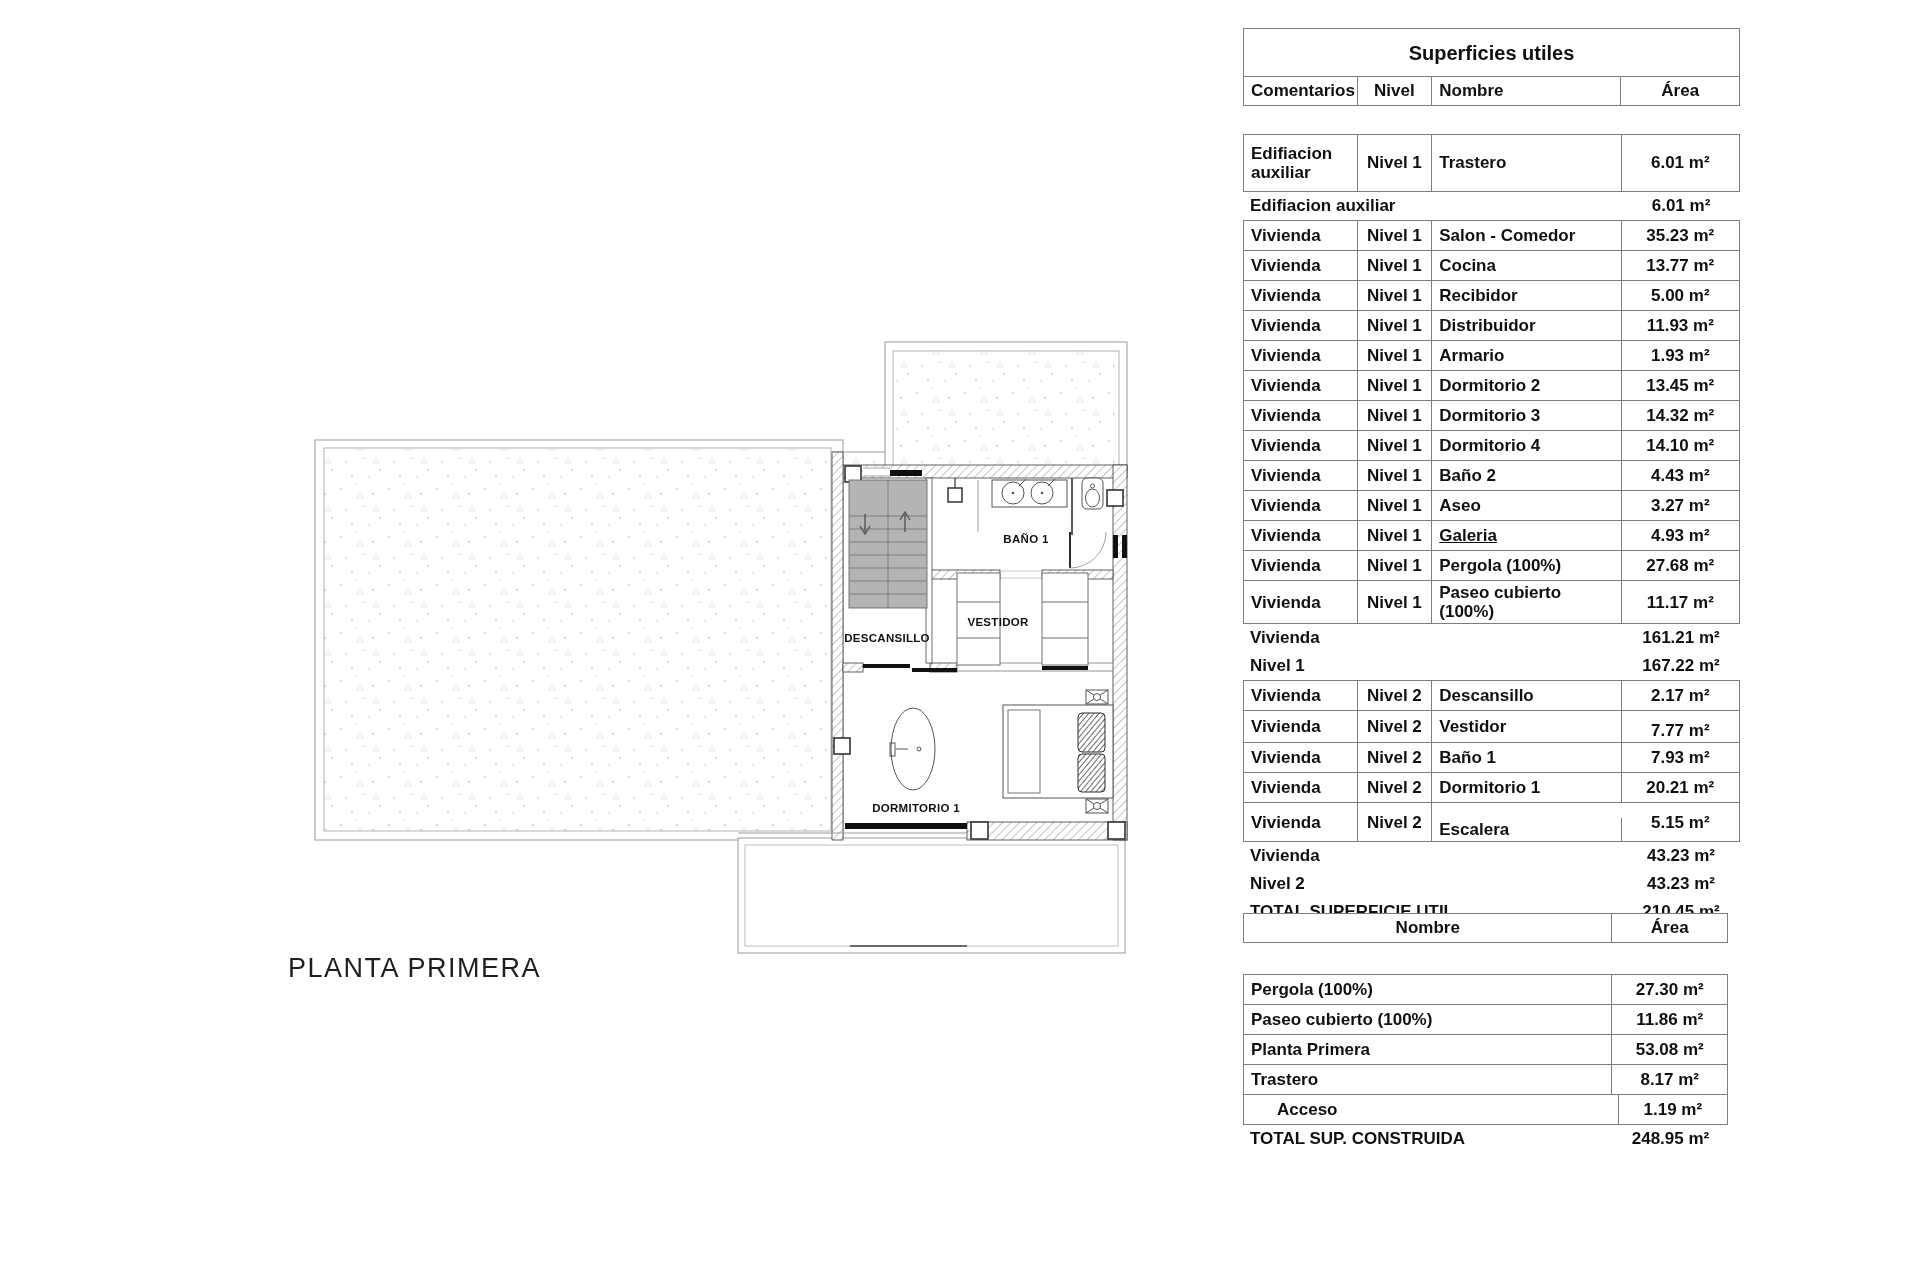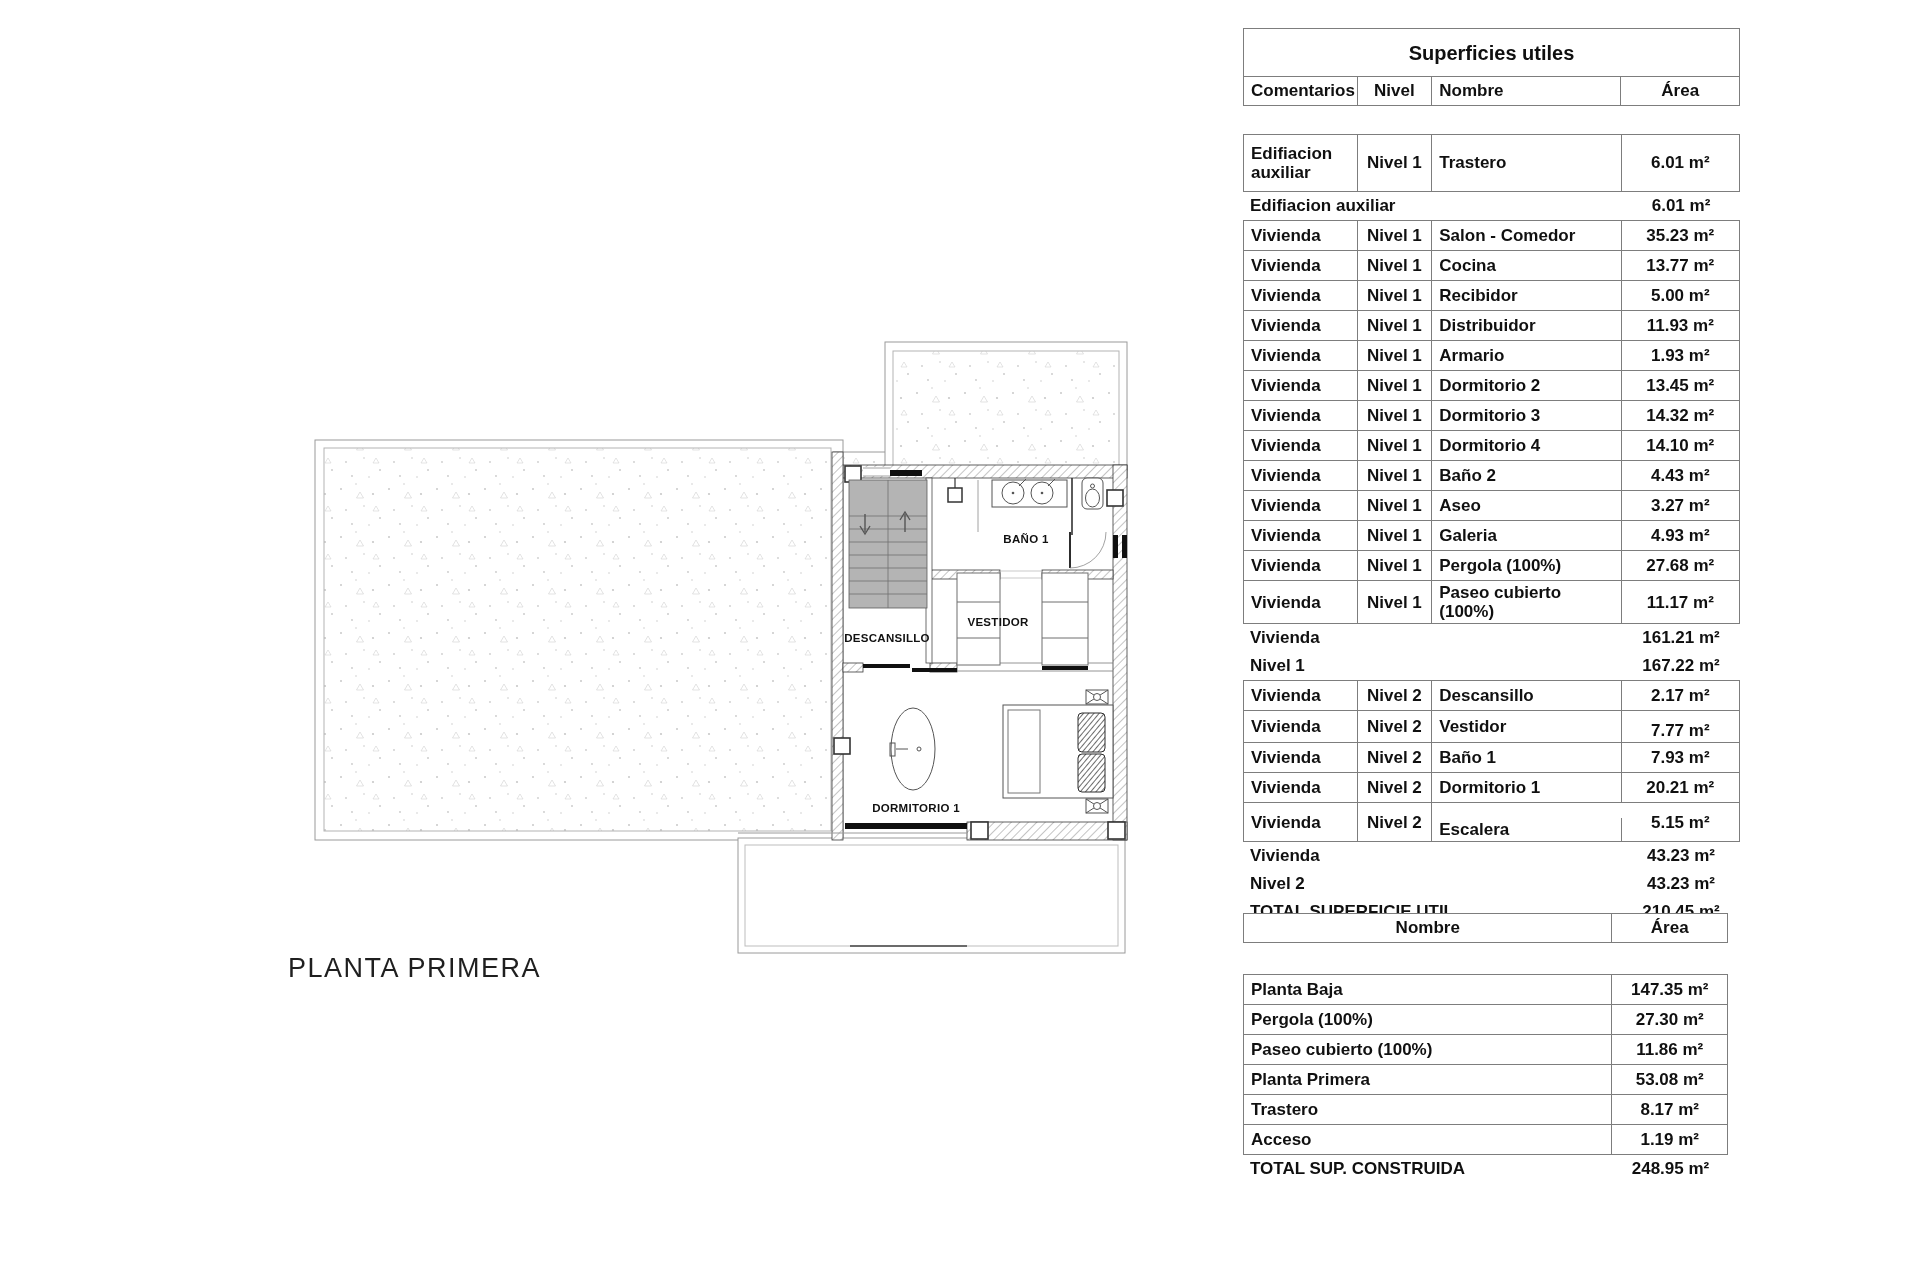--- a/index.html
+++ b/index.html
@@ -281,21 +281,21 @@
         </div>
         <div class="row">
           <div class="cell sep" style="width: 114px;">Vivienda</div>
           <div class="cell sep ctr" style="width: 75px;">Nivel 1</div>
           <div class="cell sep" style="width: 190px;">Aseo</div>
           <div class="cell ctr" style="width: 118px;">3.27 m²</div>
         </div>
         <div class="row">
           <div class="cell sep" style="width: 114px;">Vivienda</div>
           <div class="cell sep ctr" style="width: 75px;">Nivel 1</div>
-          <div class="cell sep" style="width: 190px;">Galeria</div>
+          <div class="cell sep" style="width: 190px; text-decoration: underline;">Galeria</div>
           <div class="cell ctr" style="width: 118px;">4.93 m²</div>
         </div>
         <div class="row">
           <div class="cell sep" style="width: 114px;">Vivienda</div>
           <div class="cell sep ctr" style="width: 75px;">Nivel 1</div>
           <div class="cell sep" style="width: 190px;">Pergola (100%)</div>
           <div class="cell ctr" style="width: 118px;">27.68 m²</div>
         </div>
         <div class="row">
           <div class="cell sep" style="width: 114px;">Vivienda</div>
@@ -362,41 +362,37 @@
 <div class="tbl" id="t2" style="left:1243px;top:913px;width:485px">
   <div class="hdrbox">
     <div class="hrow">
       <div class="hcell sep ctr" style="width:370px">Nombre</div>
       <div class="hcell ctr" style="width:115px">Área</div>
     </div>
   </div>
   <div id="t2-blocks">
       <div class="box">
         <div class="row">
-          <div class="cell sep" style="width: 370px;">Planta Baja</div>
-          <div class="cell ctr" style="width: 115px;">147.35 m²</div>
-        </div>
-        <div class="row">
           <div class="cell sep" style="width: 370px;">Pergola (100%)</div>
           <div class="cell ctr" style="width: 115px;">27.30 m²</div>
         </div>
         <div class="row">
           <div class="cell sep" style="width: 370px;">Paseo cubierto (100%)</div>
           <div class="cell ctr" style="width: 115px;">11.86 m²</div>
         </div>
         <div class="row">
           <div class="cell sep" style="width: 370px;">Planta Primera</div>
           <div class="cell ctr" style="width: 115px;">53.08 m²</div>
         </div>
         <div class="row">
           <div class="cell sep" style="width: 370px;">Trastero</div>
           <div class="cell ctr" style="width: 115px;">8.17 m²</div>
         </div>
         <div class="row">
-          <div class="cell sep" style="width: 370px;">Acceso</div>
+          <div class="cell sep" style="width: 370px; margin-left: 26px;">Acceso</div>
           <div class="cell ctr" style="width: 115px;">1.19 m²</div>
         </div>
       </div>
       <div class="subrow">
         <div class="lbl">TOTAL SUP. CONSTRUIDA</div>
         <div class="area" style="width: 115px;">248.95 m²</div>
       </div>
     </div>
 </div>
 

